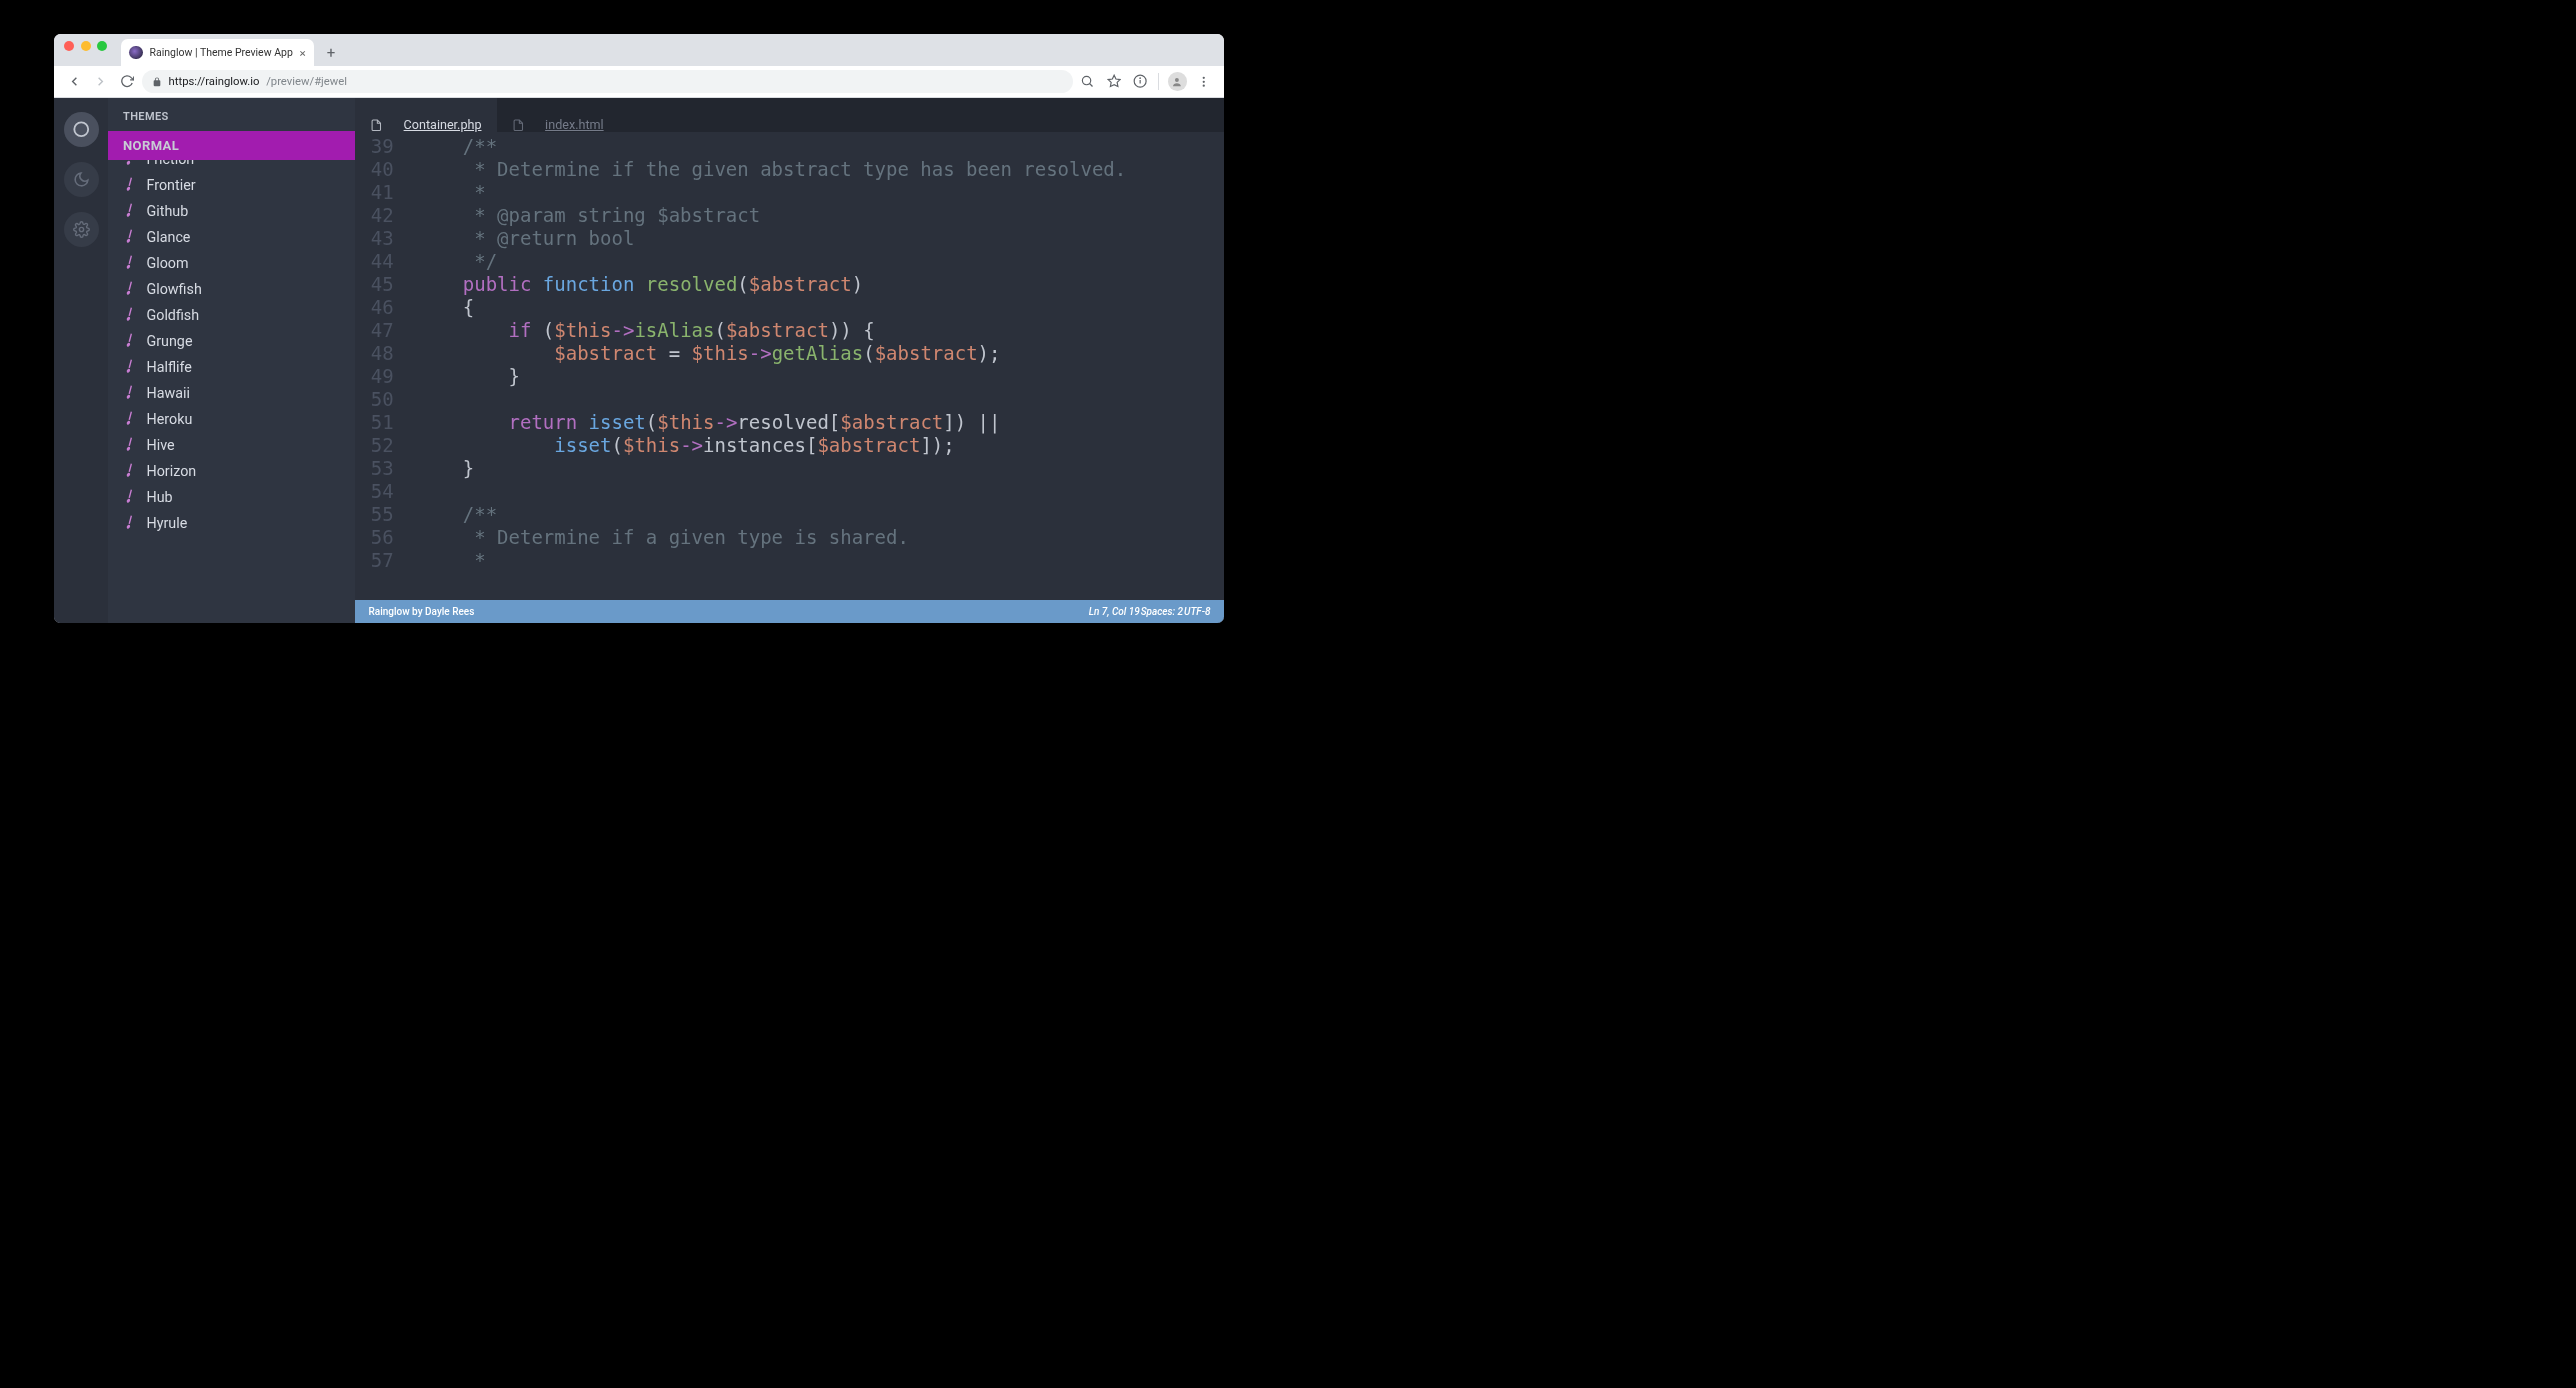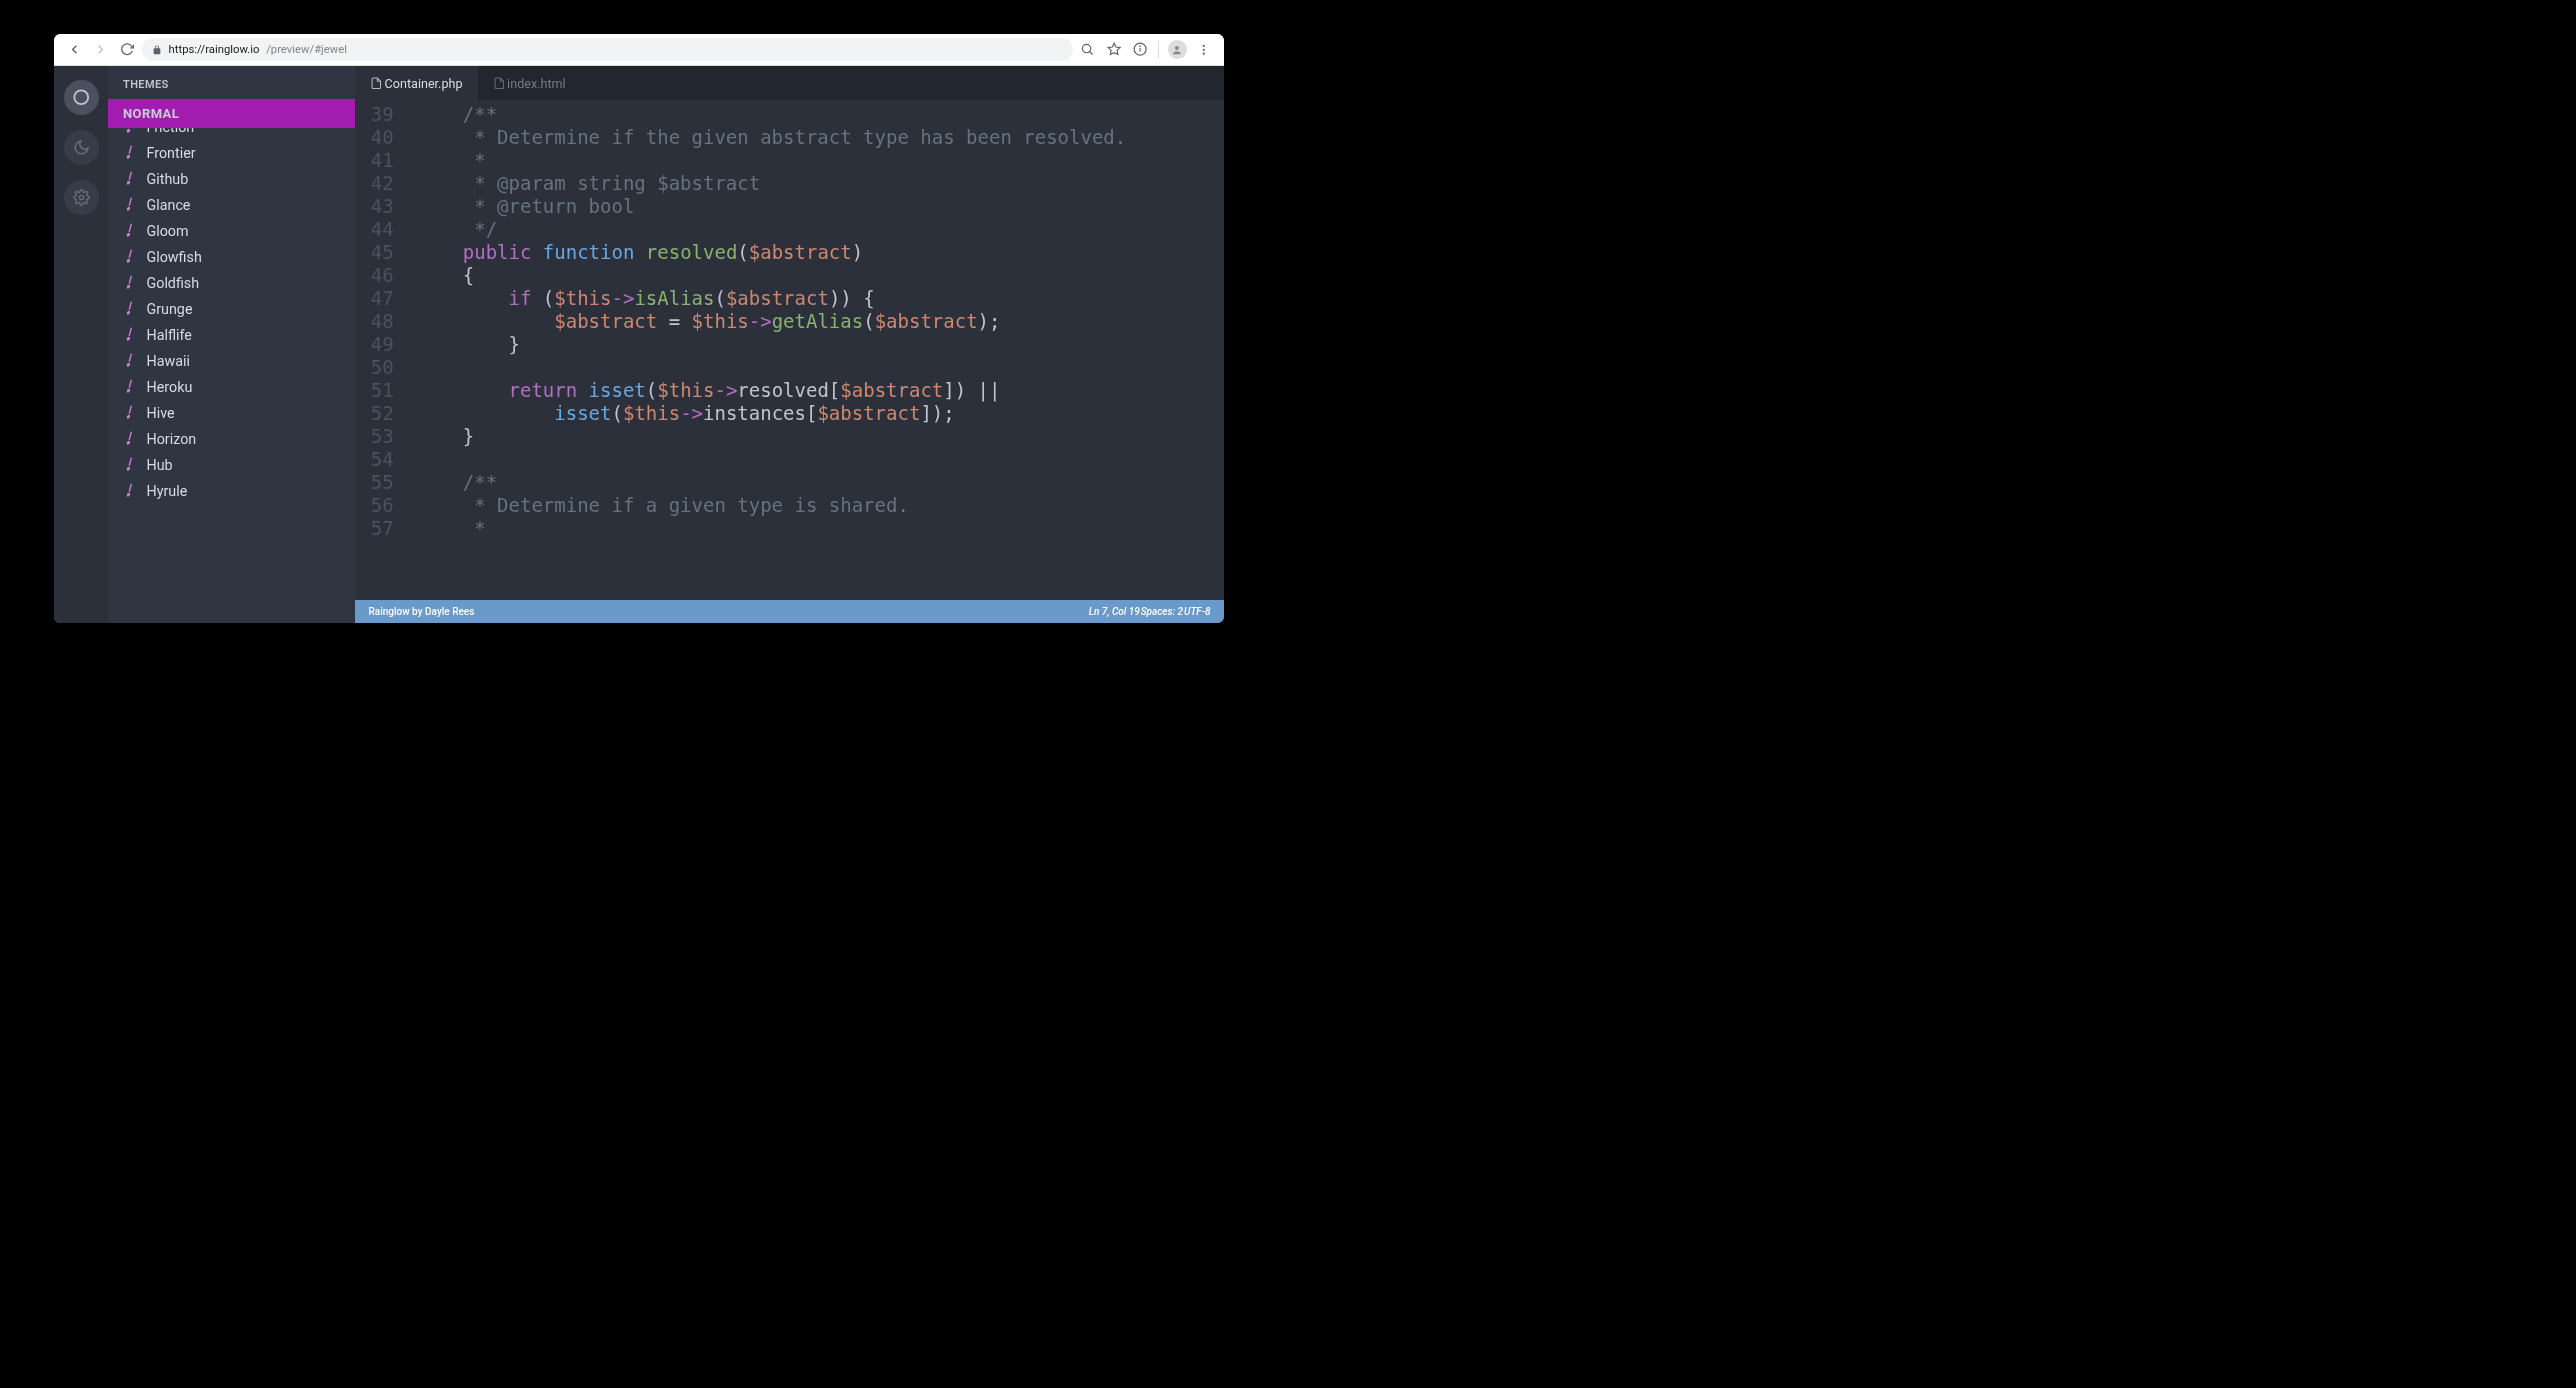--- a/index.html
+++ b/index.html
@@ -45,21 +45,21 @@
   .sidebar { width: 247px; background:#2f3541; display:flex; flex-direction:column; overflow:hidden;}
   .sidebar-title { color:#c0c5ce; font-size:11px; letter-spacing:0.4px; padding:11.8px 15px 8.4px; font-weight:600;}
   .sidebar-section { background:#a21caf; color:#c8ccd4; font-size:13px; font-weight:700; padding:6.7px 15px; letter-spacing:0.4px;}
   .theme-list { flex:1; overflow:hidden; }
   .theme-item { display:flex; align-items:center; gap:10px; padding:5px 15px; color:#d7dbe3; font-size:14.3px; cursor:pointer;}
   .theme-item:first-child { margin-top:-13.5px;}
   .brush { display:inline-block; transform:rotate(-30deg); font-size:12.6px;}
   
   .editor { flex:1; display:flex; flex-direction:column; background:#2b303b; overflow:hidden;}
   .tabs { height:34px; background:#22262f; display:flex;}
-  .etab { display:flex; align-items:center; gap:2px; padding:0 15px; font-size:12.6px; cursor:pointer; color:#757b89;}
+  .etab { display:flex; align-items:flex-end; gap:21px; padding:0 15px; font-size:12.6px; cursor:pointer; color:#757b89;text-decoration:underline;}
   .etab.active { background:#2b303b; color:#d7dbe3;}
   .file-icon { font-size:11.8px; opacity:0.8;}
   .code-area { flex:1; display:flex; overflow:hidden; font-family: "SF Mono", ui-monospace, Menlo, Consolas, monospace; font-size:19px; line-height:23px;}
   .gutter { width:47px; background:#2b303b; color:#4a5160; text-align:right; padding:3.4px 8.4px 0 0;}
   .gutter div { height:23px; }
   .code { flex:1; padding:3.4px 0 0 15px; color:#c0c5ce; white-space:pre; overflow:hidden;}
   .code .line { height:23px; }
   
   .c-comment { color:#65737e; }
   .c-keyword { color:#b26fc1; }
@@ -73,20 +73,33 @@
   .statusbar { height:23.5px; background:#6a9ac9; color:#fff; display:flex; align-items:center; padding:0 13.5px; font-size:10px; justify-content:space-between; font-weight:500;}
   .status-right { display:flex; gap:1px;font-style:italic;}
   svg { display:block; }
 </style>
 </head>
 <body>
 
 <div class="stage">
   <div class="browser">
 
+    <div class="tabstrip">
+      <div class="traffic">
+        <div class="tl red"></div>
+        <div class="tl yellow"></div>
+        <div class="tl green"></div>
+      </div>
+      <div class="tab">
+        <span class="favicon"></span>
+        <span class="tab-title">Rainglow | Theme Preview App</span>
+        <span class="tab-close">×</span>
+      </div>
+      <div class="newtab">+</div>
+    </div>
 
     <div class="toolbar">
       <div class="nav-btn">
         <svg width="15" height="15" viewBox="0 0 24 24" fill="none" stroke="currentColor" stroke-width="2.2">
             <polyline points="15 18 9 12 15 6"></polyline>
           </svg>
       </div>
       <div class="nav-btn disabled">
         <svg width="15" height="15" viewBox="0 0 24 24" fill="none" stroke="currentColor" stroke-width="2.2">
             <polyline points="9 18 15 12 9 6"></polyline>

